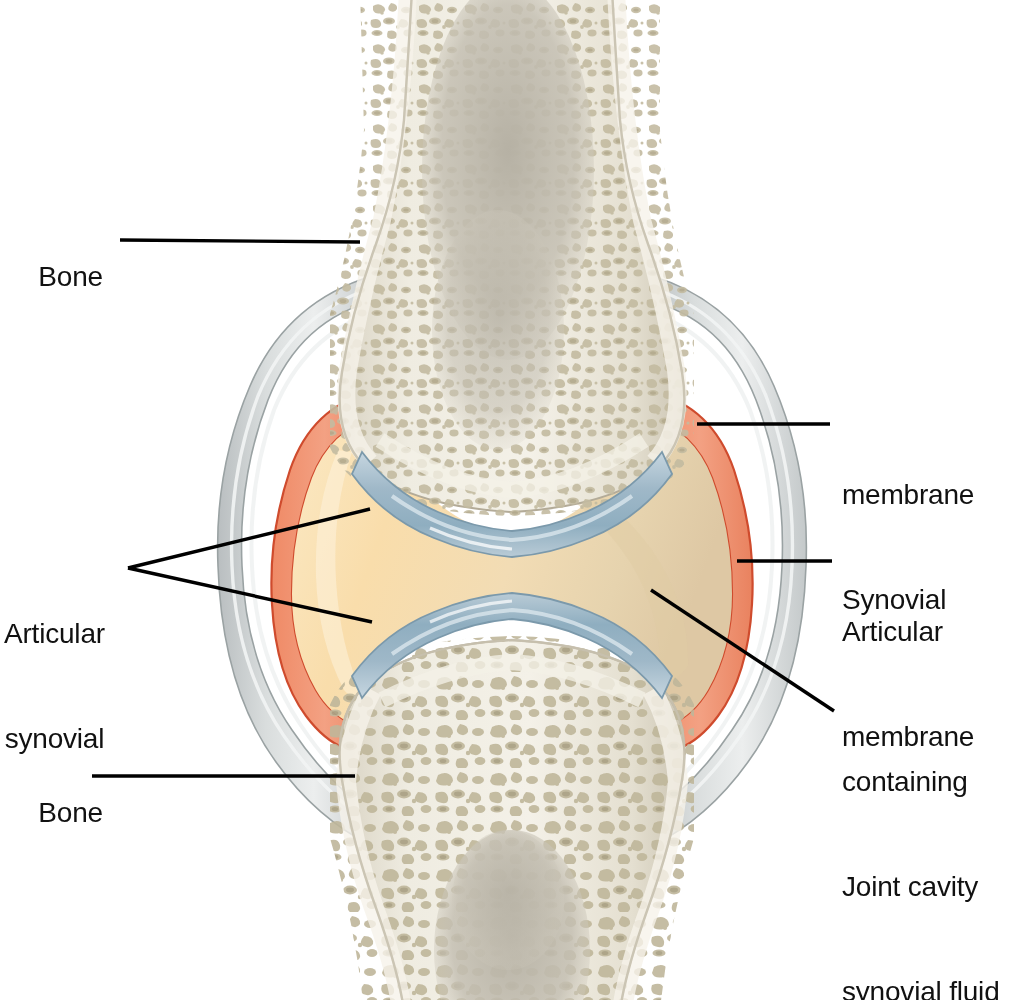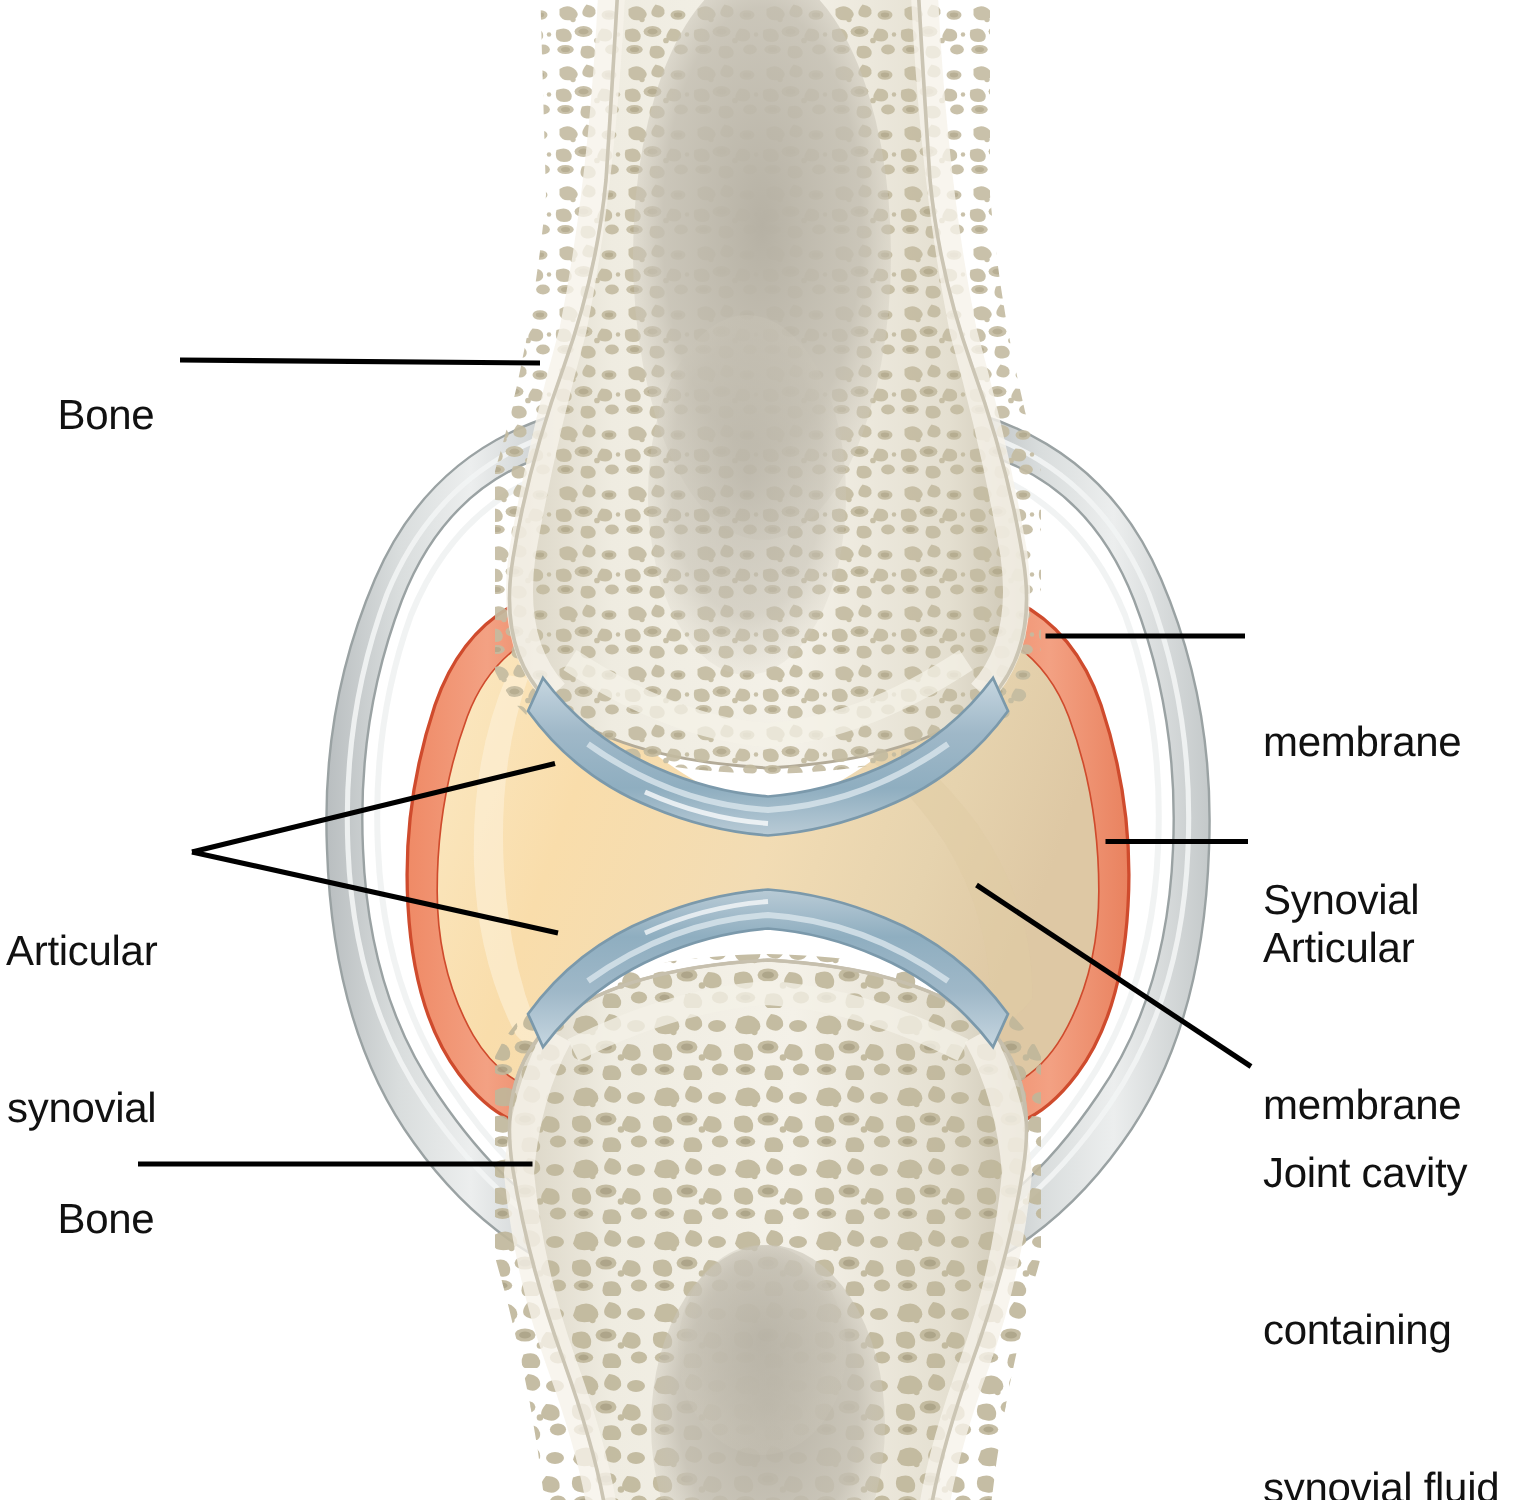--- a/index.html
+++ b/index.html
@@ -346,18 +346,18 @@
     <div>membrane</div>
     <div>Synovial</div>
   </div>
 
   <div class="label-block label-right" style="left:842px; top:544px;">
     <div>Articular</div>
     <div>membrane</div>
   </div>
 
   <div class="label-block label-right" style="left:842px; top:694px;">
+    <div>containing</div>
     <div>Joint cavity</div>
-    <div>containing</div>
     <div>synovial fluid</div>
   </div>
 
 </div>
 
 </body></html>

